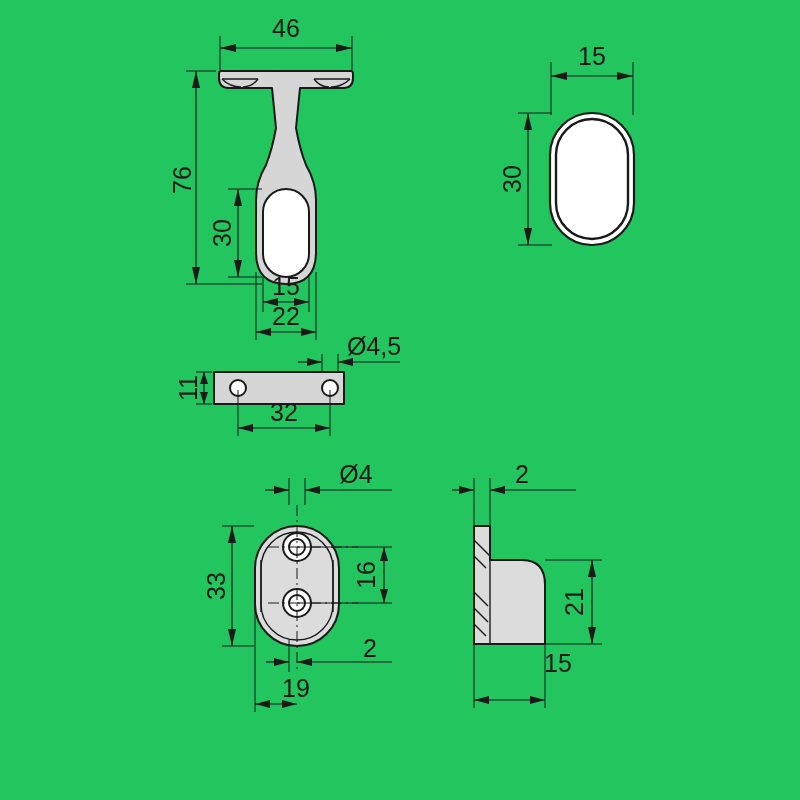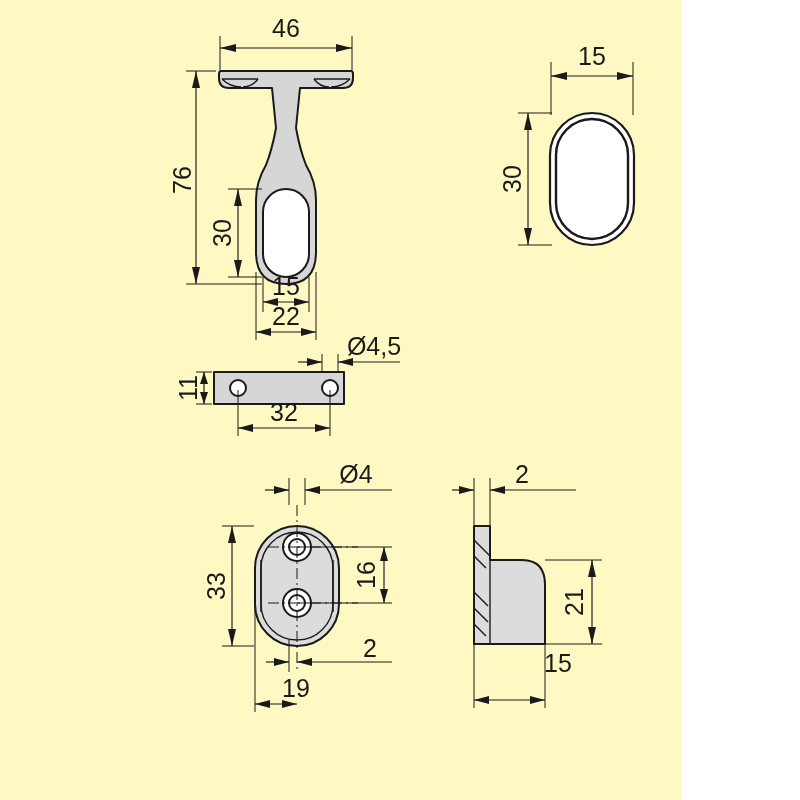--- a/index.html
+++ b/index.html
@@ -8,23 +8,23 @@
     background: #ffffff;
   }
   body {
     width: 800px;
     height: 800px;
     font-family: "Liberation Sans", sans-serif;
     overflow: hidden;
   }
   #drawing-root {
     position: relative;
-    width: 681px;
+    width: 800px;
     height: 800px;
-    background: #fef9c3;
+    background: #22c55e;
   }
   svg#tech-drawing {
     display: block;
     width: 800px;
     height: 800px;
   }
   .part-fill {
     fill: #d6d6d6;
     stroke: #1a1a1a;
     stroke-width: 2;

